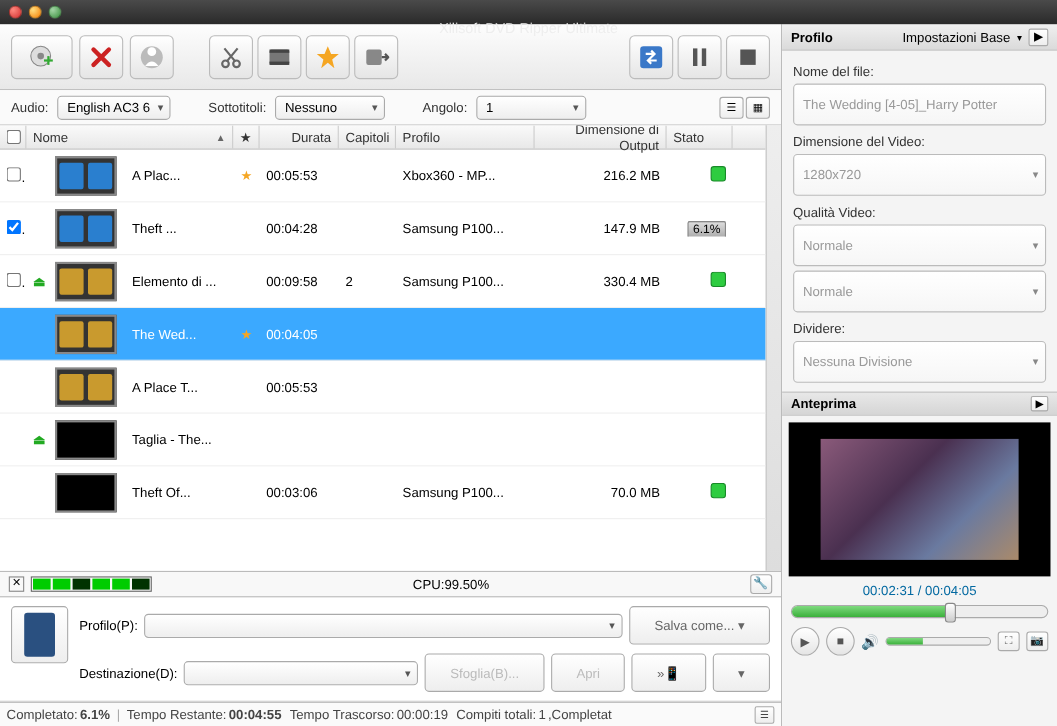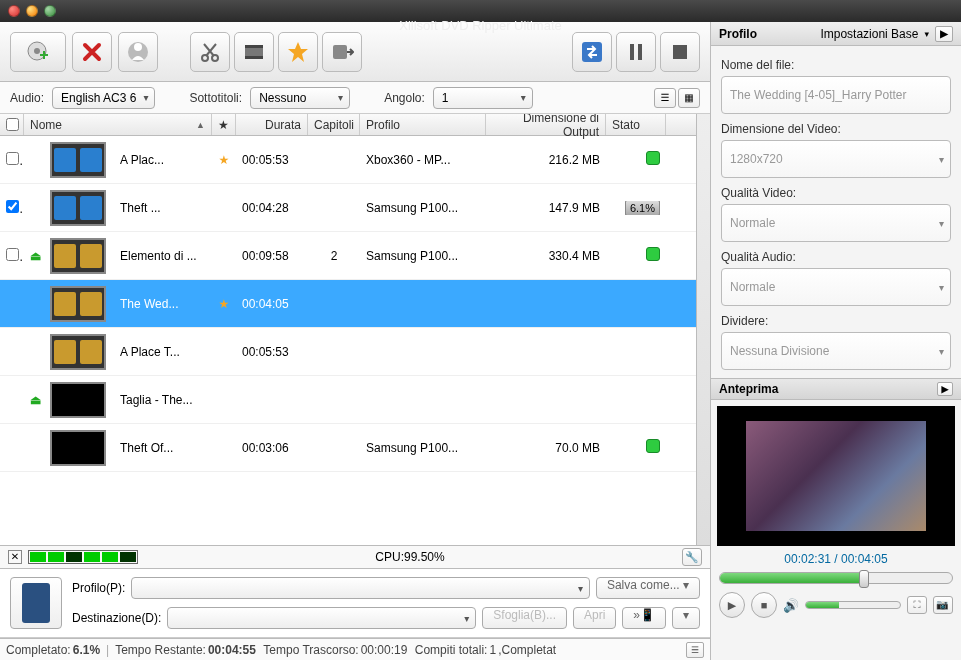--- a/index.html
+++ b/index.html
@@ -42,21 +42,21 @@
 .tbody { flex: 1; overflow-y: auto; position: relative; }
 .tr { display: flex; align-items: center; height: 48px; border-bottom: 1px solid #efefef; }
 .tr.sel { background: #3ba9ff; color: #fff; }
 .td { padding: 0 6px; overflow: hidden; white-space: nowrap; text-overflow: ellipsis; }
 .c-chk{width:24px;text-align:center}
 .c-ico{width:18px}
 .c-thumb{width:72px;display:flex;justify-content:center}
 .c-name{width:98px}
 .c-star{width:24px;text-align:center}
 .c-dur{width:72px}
-.c-chap{width:52px;text-align:center}
+.c-chap{width:52px;text-align:left}
 .c-prof{width:126px}
 .c-out{width:120px;text-align:right}
 .c-stat{width:60px;text-align:right}
 .thumb { width:56px; height:36px; background:#333; border:2px solid #888; display:flex; }
 .thumb span{flex:1;margin:4px 2px;background:#2a7fcf;border-radius:2px}
 .thumb.y span{background:#c99a2e}
 .dot-g { width:14px;height:14px;border-radius:3px;background:#2ecc40;display:inline-block;border:1px solid #188a28}
 .chk{width:13px;height:13px}
 .star{color:#f5a623}
 .progressbadge{background:linear-gradient(#ddd,#aaa);border:1px solid #888;padding:1px 4px;border-radius:2px;font-size:11px}
@@ -71,21 +71,21 @@
 .cpulabel{flex:1;text-align:center}
 .wrench{width:20px;height:18px;border:1px solid #aaa;border-radius:3px;background:linear-gradient(#fff,#eee);text-align:center;line-height:16px;font-size:11px}
 
 
 .profrow{padding:8px 10px;display:flex;gap:10px;border-bottom:1px solid #ccc}
 .devthumb{width:52px;height:52px;border:1px solid #aaa;border-radius:4px;background:linear-gradient(#fff,#eee);display:flex;align-items:center;justify-content:center}
 .devthumb::before{content:"";width:28px;height:40px;background:#2a5080;border-radius:3px}
 .profcol{flex:1;display:flex;flex-direction:column;gap:8px}
 .profline{display:flex;align-items:center;gap:6px}
 .profline .combo{flex:1}
-.smbtn{border:1px solid #aaa;border-radius:4px;background:linear-gradient(#fff,#eee);height:22px;padding:0 10px;display:flex;align-items:flex-start;color:#666}
+.smbtn{border:1px solid #aaa;border-radius:4px;background:linear-gradient(#fff,#eee);height:35px;padding:0 22px;display:flex;align-items:center;color:#666}
 .smbtn.dis{color:#bbb}
 
 
 .status{height:22px;border-top:1px solid #bbb;background:#fafafa;display:flex;align-items:center;padding:0 6px;font-size:11px;color:#444;gap:2px}
 .status .sep{color:#aaa;margin:0 4px}
 .status .b{font-weight:bold}
 .listicon{width:18px;height:16px;border:1px solid #aaa;border-radius:2px;margin-left:auto;background:linear-gradient(#fff,#eee);font-size:9px;text-align:center;line-height:14px}
 
 
 .rtop{height:24px;background:linear-gradient(#f0f0f0,#dadada);border-bottom:1px solid #bbb;display:flex;align-items:center;padding:0 8px;font-weight:bold}
@@ -423,21 +423,20 @@
           <span>The Wedding [4-05]_Harry Potter</span>
         </div>
       <label>Dimensione del Video:</label>
       <div class="rfield">
           <span>1280x720</span>
         </div>
       <label>Qualità Video:</label>
       <div class="rfield">
           <span>Normale</span>
         </div>
-      <label>Qualità Audio:</label>
       <div class="rfield">
           <span>Normale</span>
         </div>
       <label>Dividere:</label>
       <div class="rfield">
           <span>Nessuna Divisione</span>
         </div>
     </div>
 
     <div class="rhead">

